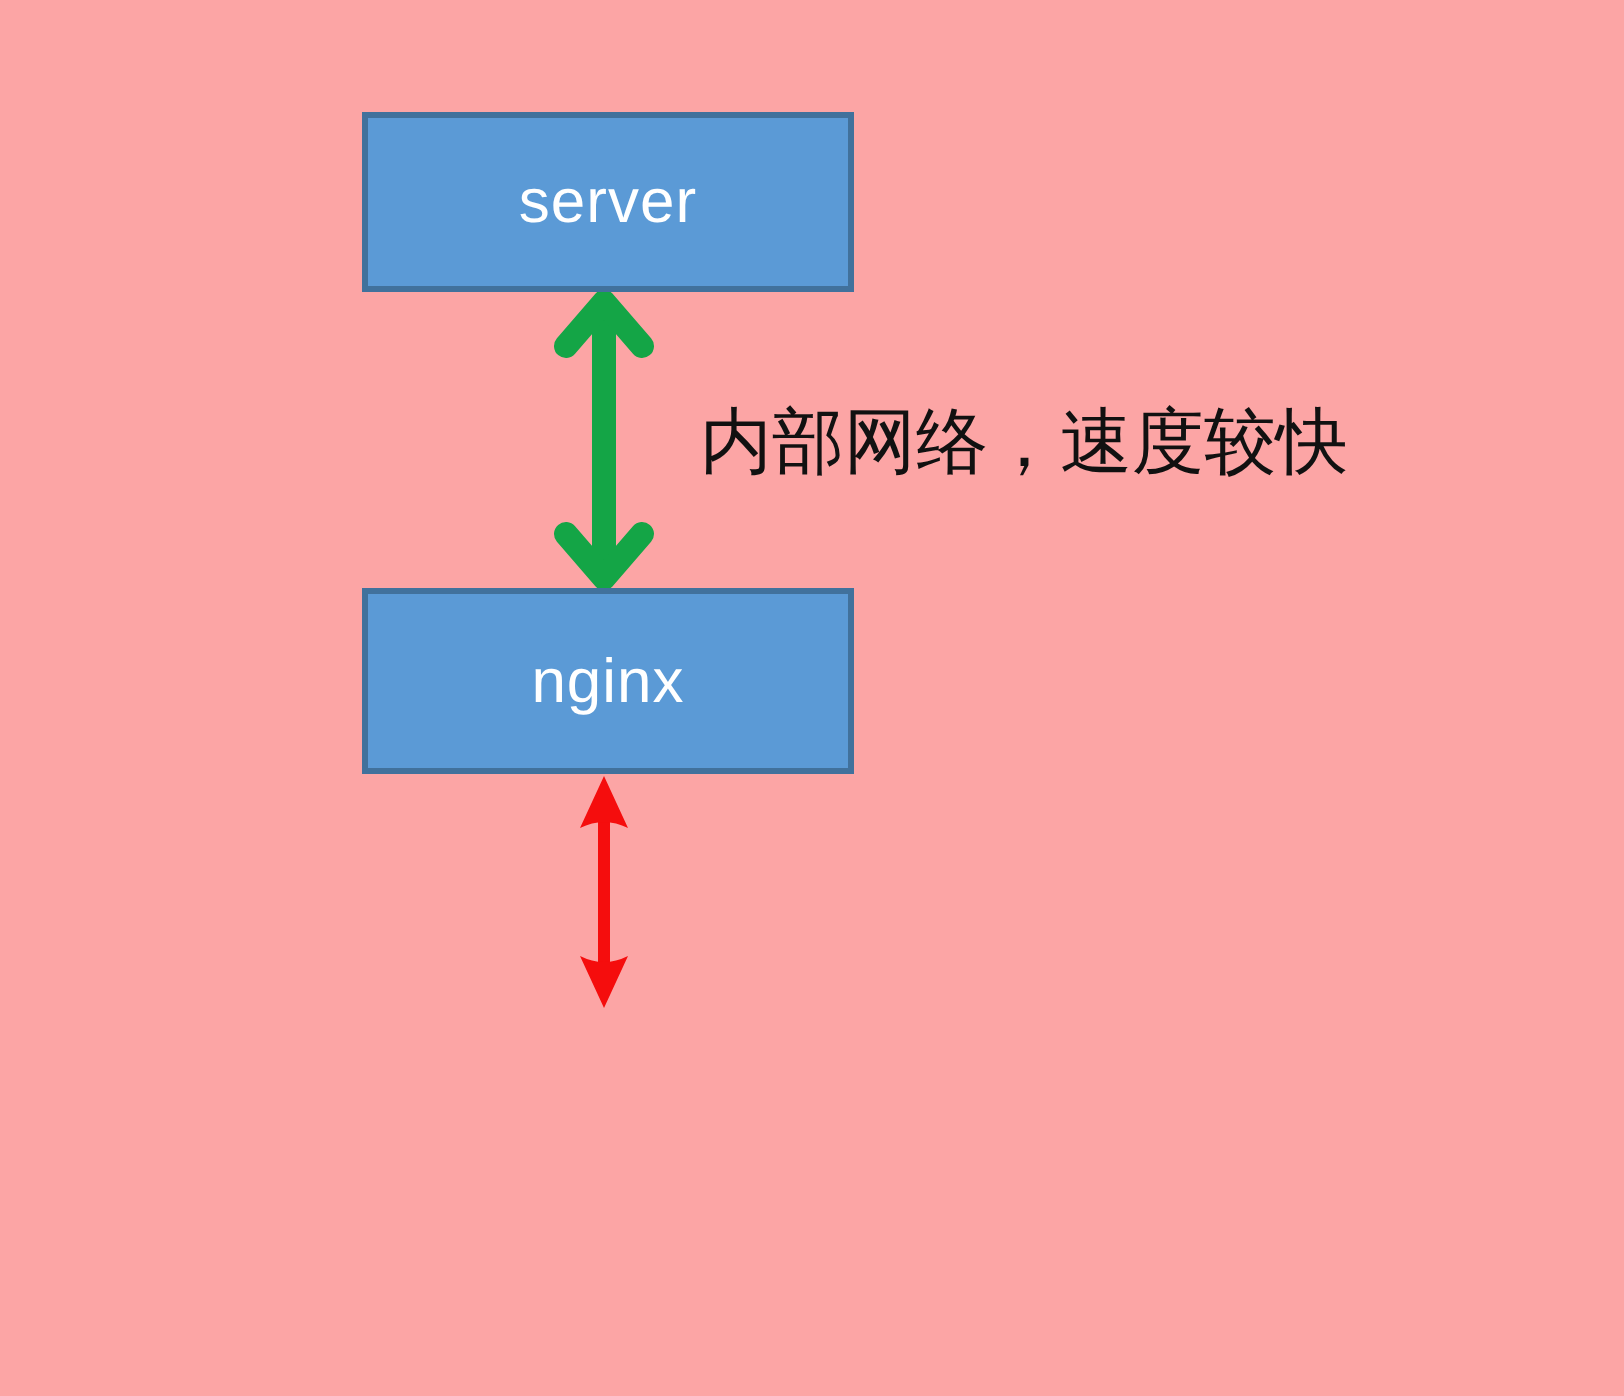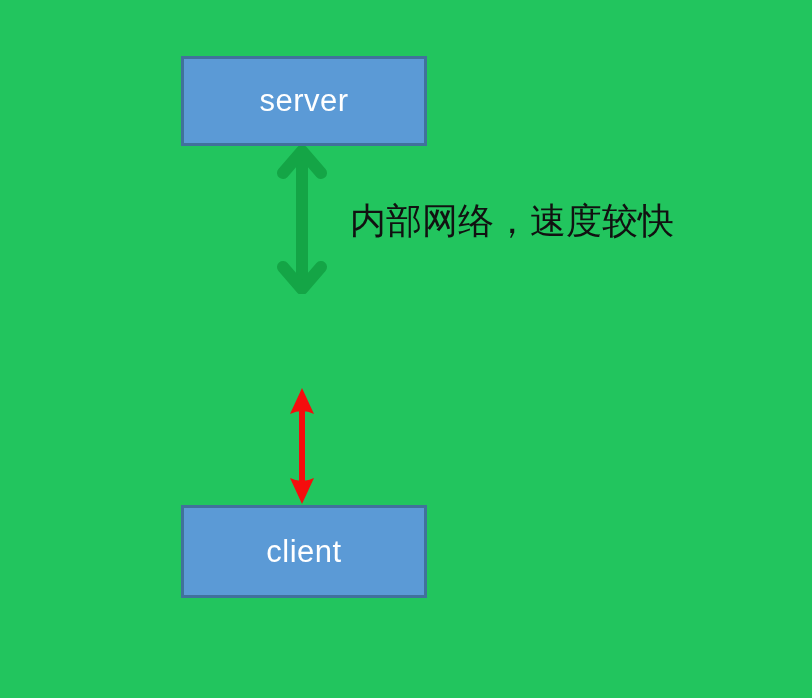--- a/index.html
+++ b/index.html
@@ -5,21 +5,21 @@
   html, body {
     margin: 0;
     padding: 0;
     background: #ffffff;
     font-family: "Liberation Sans", "DejaVu Sans", sans-serif;
   }
   .canvas {
     position: relative;
     width: 812px;
     height: 698px;
-    background: #22c55e;
+    background: #fca5a5;
     overflow: hidden;
   }
   .node-box {
     position: absolute;
     left: 181px;
     width: 240px;
     background: #5b9ad6;
     border: 3px solid #41719c;
     display: flex;
     align-items: center;
@@ -58,27 +58,27 @@
   </div>
 
   <svg class="arrow-svg" id="green-arrow" width="56" height="148" viewBox="0 0 56 148">
     <line x1="28" y1="8" x2="28" y2="140" stroke-width="12" stroke-linecap="round" stroke="#14a546"></line>
     <polyline points="9,27 28,5 47,27" fill="none" stroke-width="12" stroke-linecap="round" stroke-linejoin="round" stroke="#14a546"></polyline>
     <polyline points="9,121 28,143 47,121" fill="none" stroke-width="12" stroke-linecap="round" stroke-linejoin="round" stroke="#14a546"></polyline>
   </svg>
 
   <div class="edge-label" id="internal-net-label">内部网络，速度较快</div>
 
+  <div class="node-box" id="nginx-box">
+    <span class="node-label">nginx</span>
+  </div>
 
   <svg class="arrow-svg" id="red-arrow" width="40" height="118" viewBox="0 0 40 118">
     <line x1="20" y1="16" x2="20" y2="102" stroke-width="6" stroke="#f50d0d"></line>
     <path d="M20 1 L32 27 Q20 21 8 27 Z" fill="#f50d0d"></path>
     <path d="M20 117 L32 91 Q20 97 8 91 Z" fill="#f50d0d"></path>
   </svg>
 
   <div class="edge-label" id="public-net-label">
   </div>
 
-  <div class="node-box" id="client-box">
-    <span class="node-label">client</span>
-  </div>
 
 </div>
 
 </body></html>

